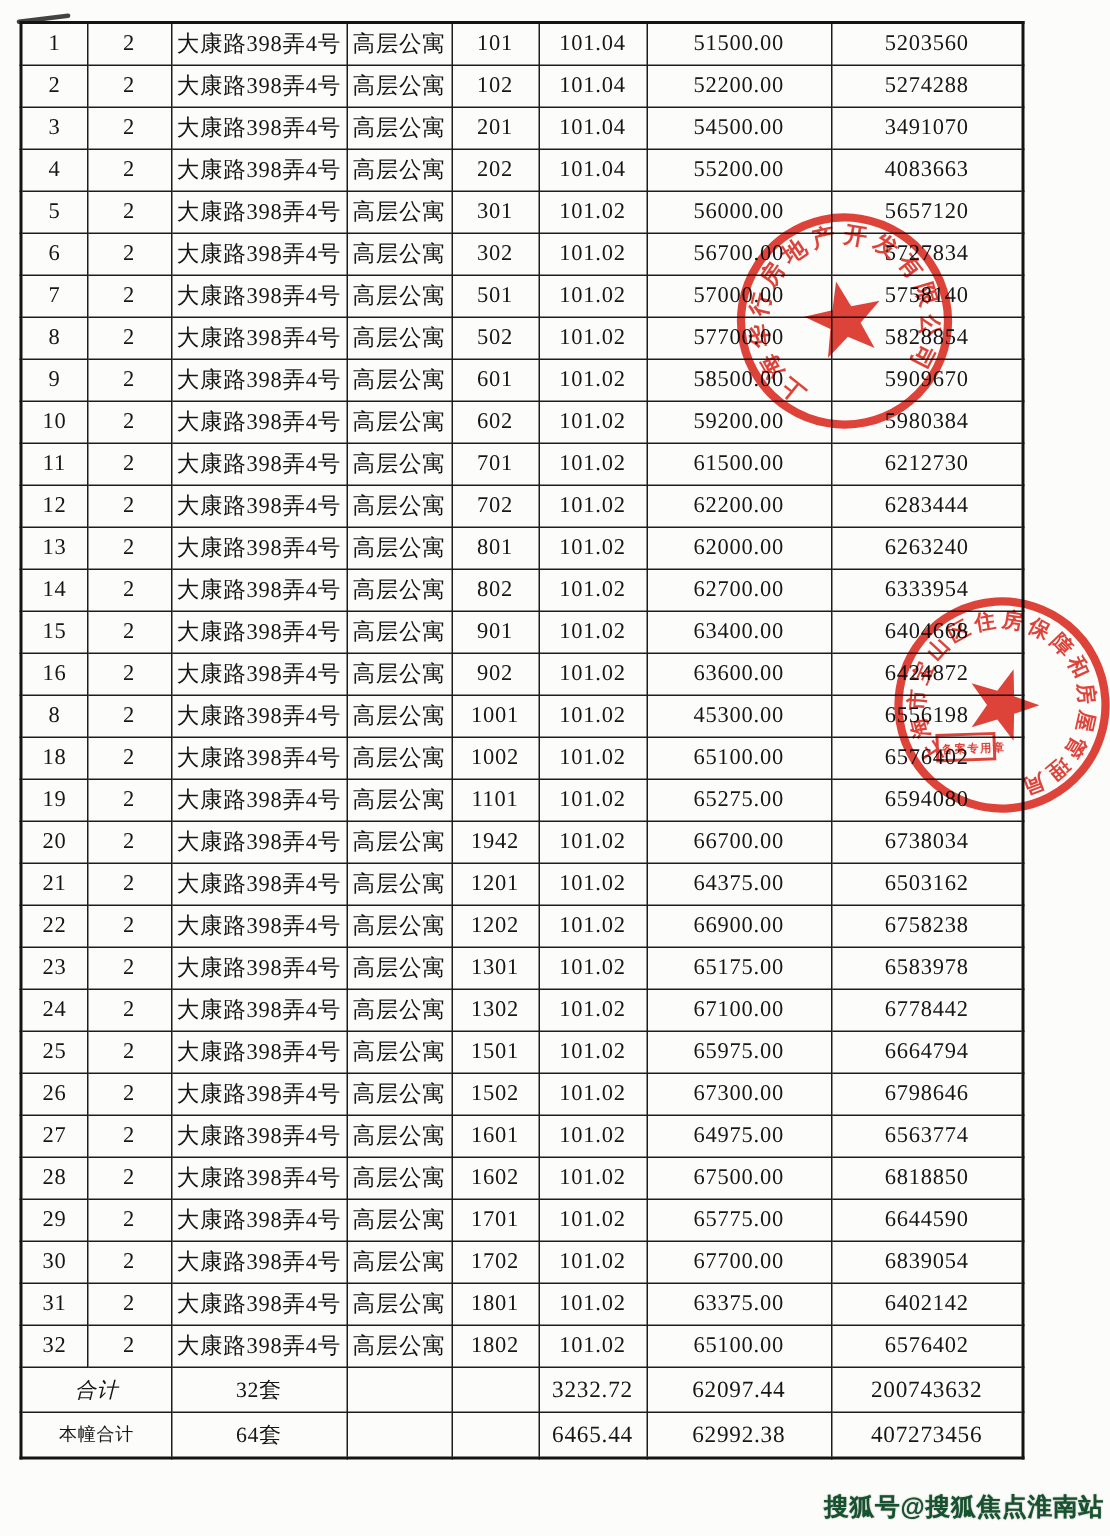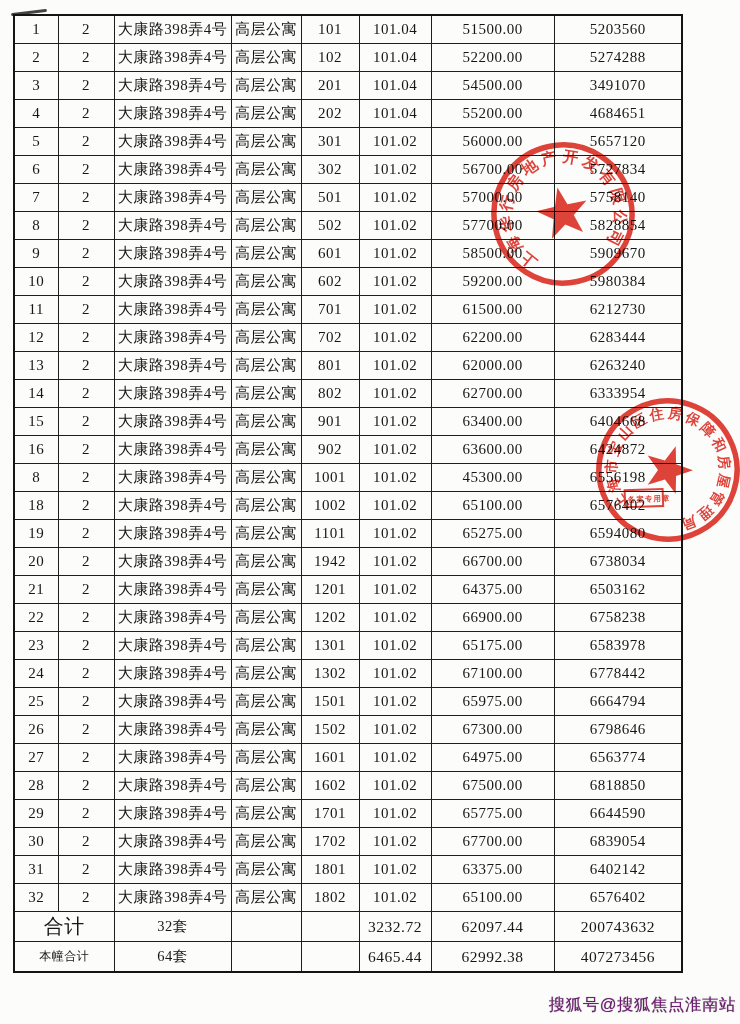--- a/index.html
+++ b/index.html
@@ -49,23 +49,23 @@
     font-family:"Liberation Serif","DejaVu Serif",serif;
     font-weight:700;
   }
   .stamp1{left:488px;top:139px;}
   .stamp2{left:593px;top:395px;}
   
   .watermark{
     position:absolute;
     right:4px;top:994px;
     font-size:16.5px;
-    font-weight:400;
+    font-weight:700;
     letter-spacing:.5px;
-    color:#701a75;
+    color:#14532d;
     text-shadow:0 0 1px #777;
     font-family:"Liberation Sans","DejaVu Sans",sans-serif;
   }
 </style>
 </head>
 <body>
 
 <div class="page">
 
   <div class="corner-artifact"></div>
@@ -113,21 +113,21 @@
           <td>3491070</td>
         </tr>
         <tr>
           <td>4</td>
           <td>2</td>
           <td class="cjk">大康路398弄4号</td>
           <td class="cjk">高层公寓</td>
           <td>202</td>
           <td>101.04</td>
           <td>55200.00</td>
-          <td>4684651</td>
+          <td>4083663</td>
         </tr>
         <tr>
           <td>5</td>
           <td>2</td>
           <td class="cjk">大康路398弄4号</td>
           <td class="cjk">高层公寓</td>
           <td>301</td>
           <td>101.02</td>
           <td>56000.00</td>
           <td>5657120</td>
@@ -396,21 +396,21 @@
           <td>32</td>
           <td>2</td>
           <td class="cjk">大康路398弄4号</td>
           <td class="cjk">高层公寓</td>
           <td>1802</td>
           <td>101.02</td>
           <td>65100.00</td>
           <td>6576402</td>
         </tr>
         <tr class="summary">
-          <td colspan="2" class="cjk" style="font-size: 20px;">合计</td>
+          <td colspan="2" class="cjk" style="font-size: 14px; font-style: italic;">合计</td>
           <td class="cjk" style="font-size: 14.5px; margin-top: 12px;">32套</td>
           <td></td>
           <td></td>
           <td>3232.72</td>
           <td>62097.44</td>
           <td>200743632</td>
         </tr>
         <tr class="summary">
           <td colspan="2" class="cjk" style="font-size: 12px;">本幢合计</td>
           <td class="cjk" style="font-size: 14.5px;">64套</td>

